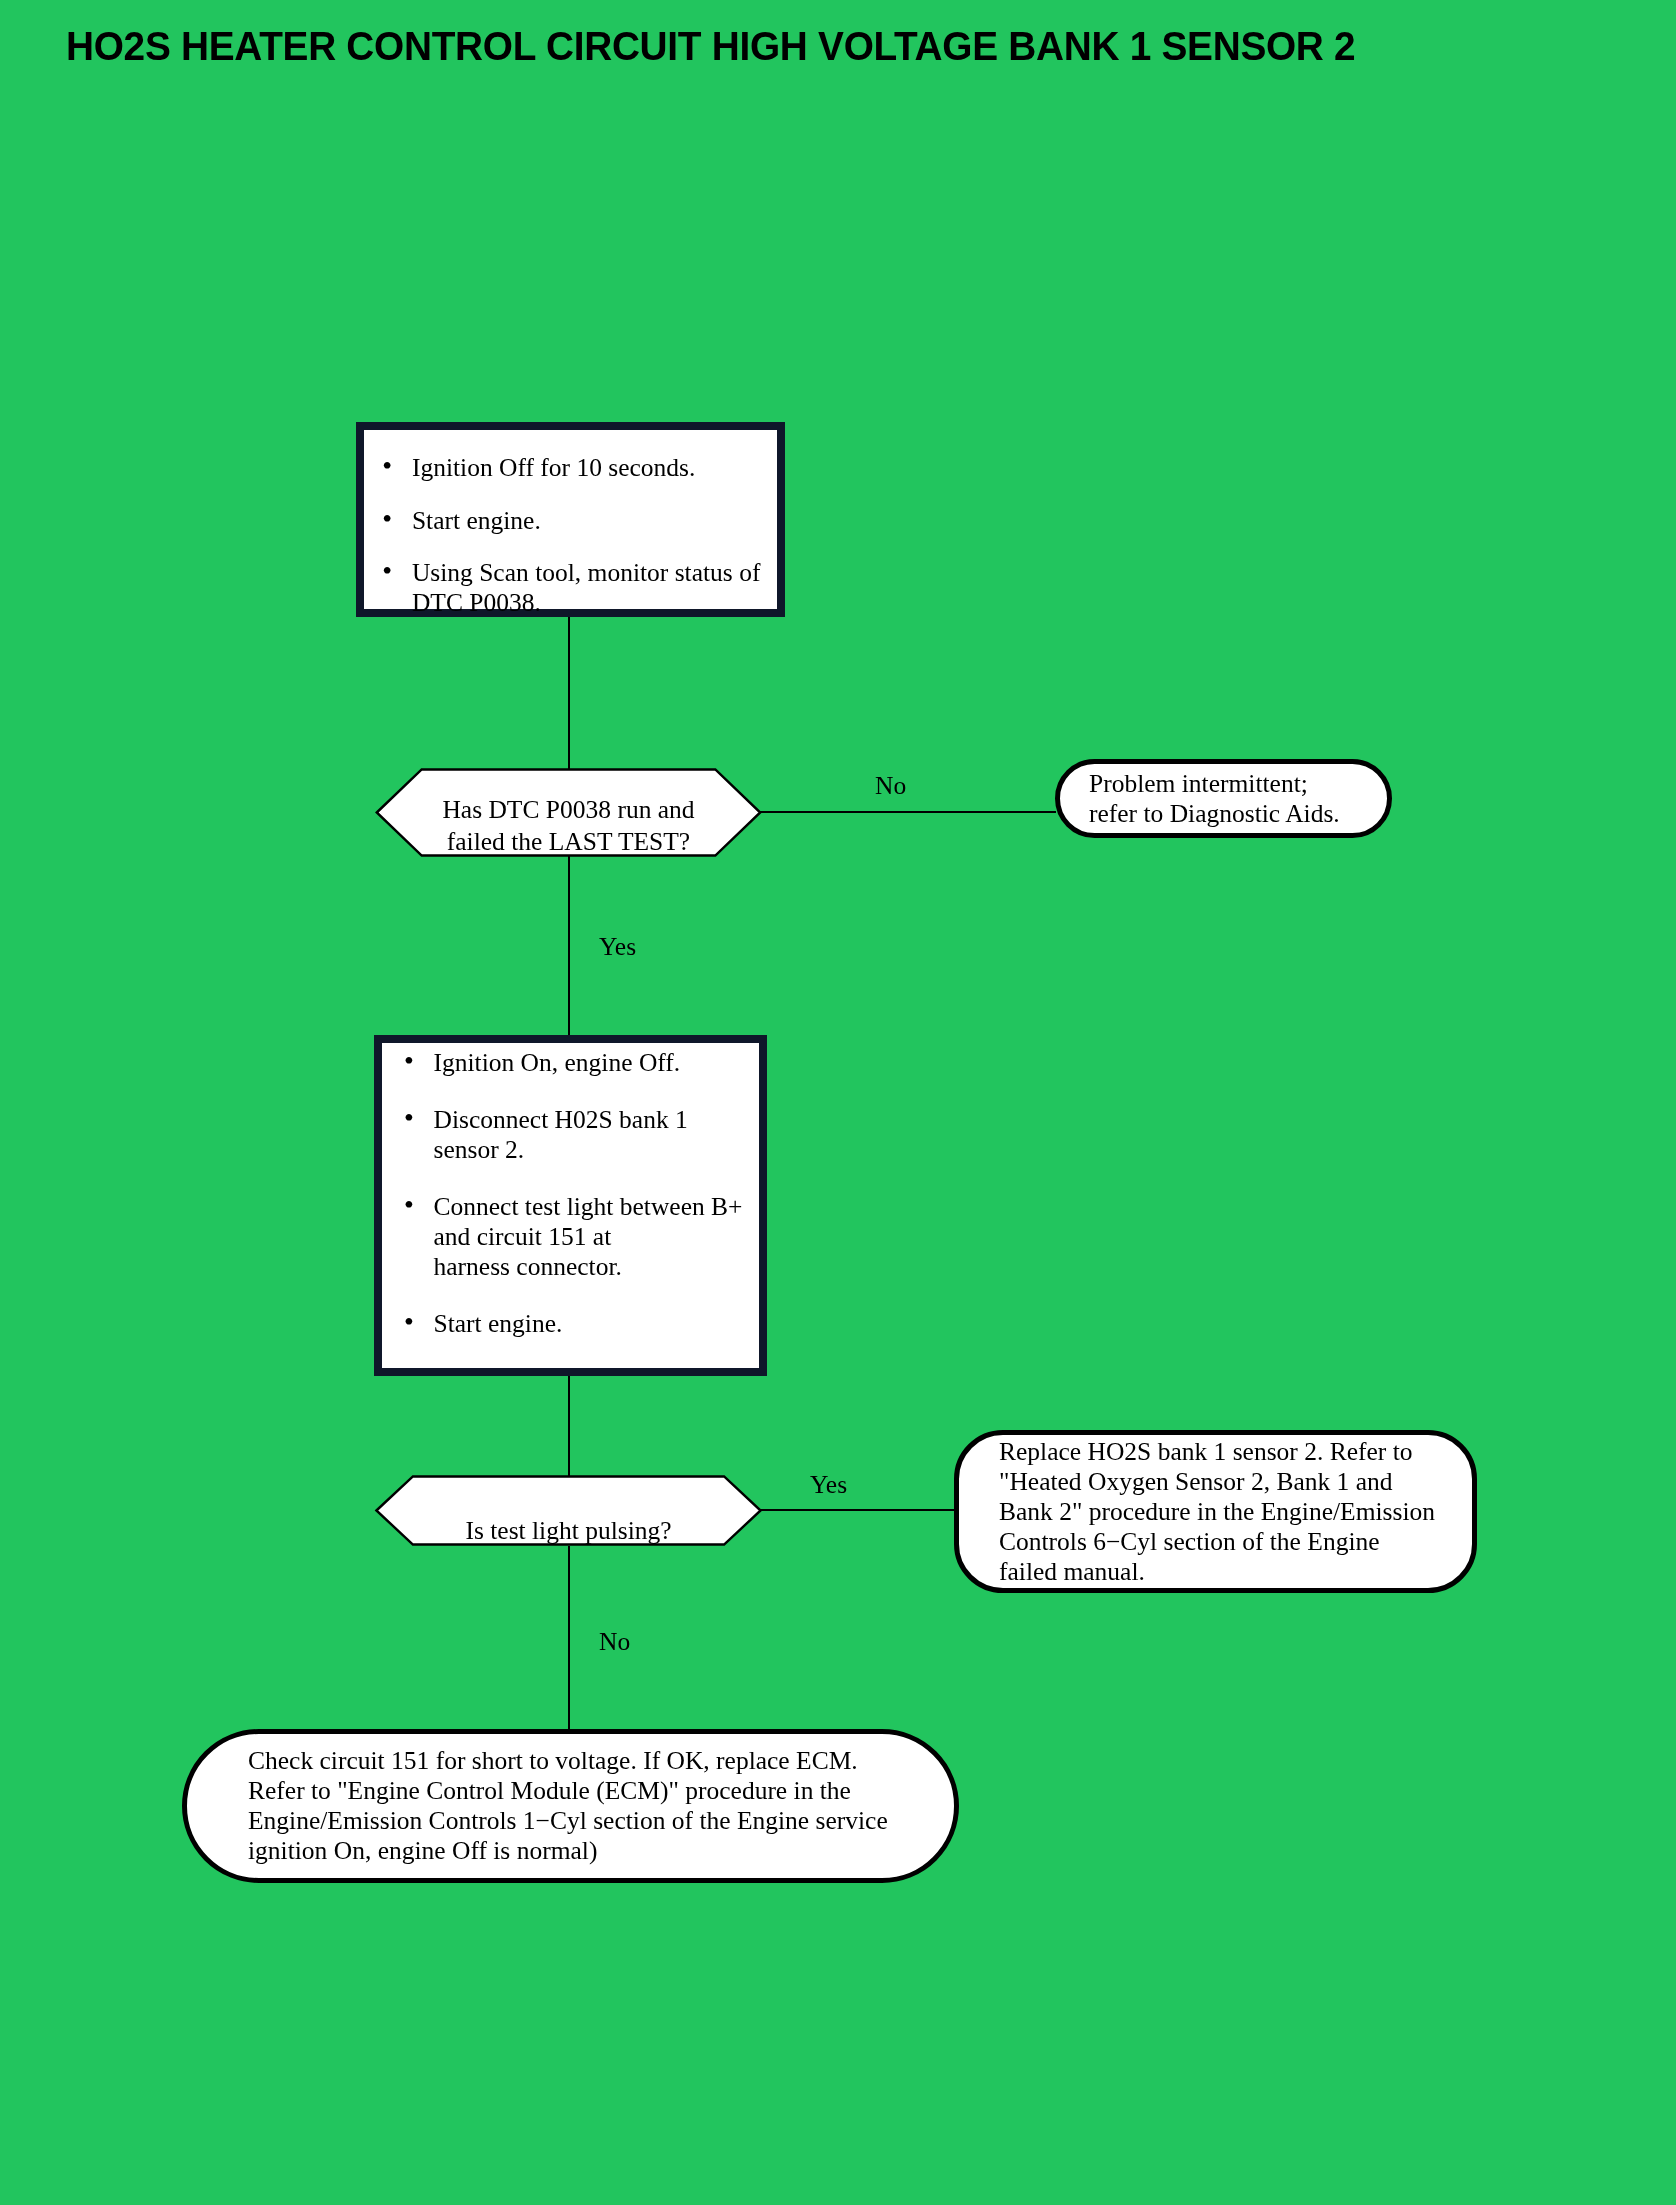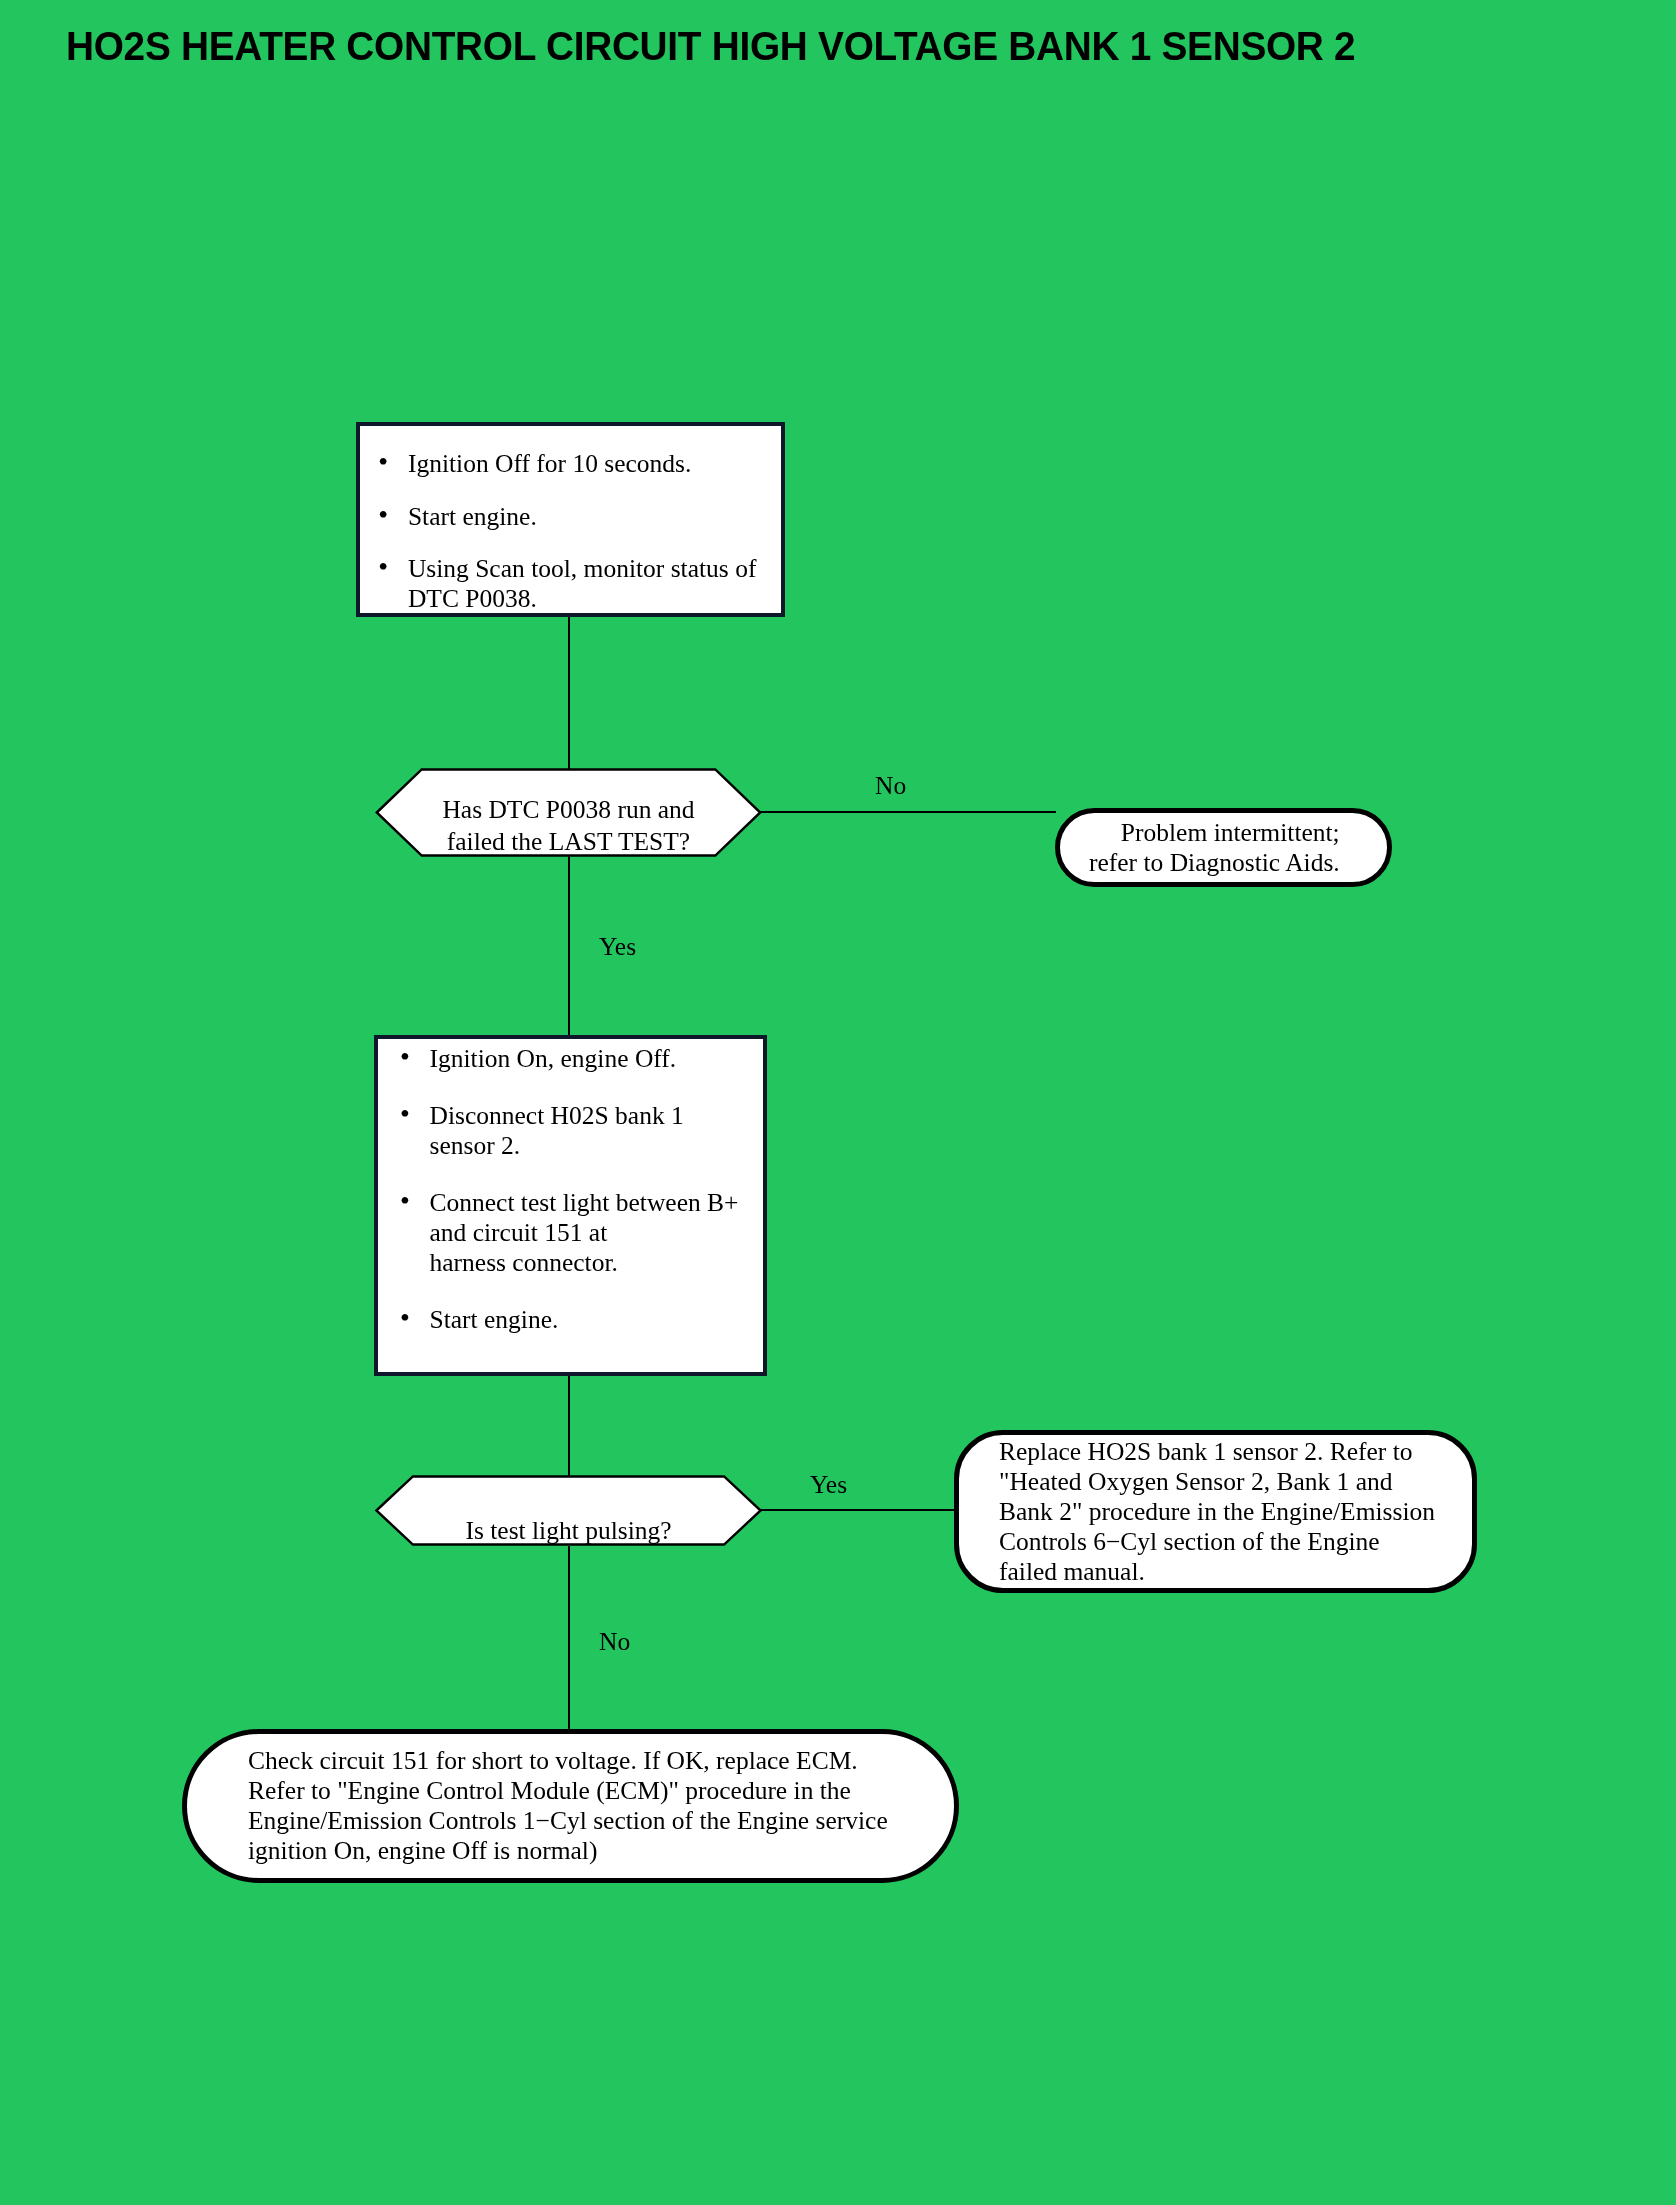--- a/index.html
+++ b/index.html
@@ -51,21 +51,21 @@
     position: absolute;
     font-size: 25.5px;
     line-height: 29px;
     white-space: nowrap;
   }
 
   
   .action-box {
     position: absolute;
     box-sizing: border-box;
-    border: 4px solid #0f172a;
+    border: 8px solid #0f172a;
     background: #ffffff;
   }
   .bullet-list {
     list-style: none;
     margin: 0;
     padding: 0;
   }
   .bullet-item {
     position: relative;
     padding-left: 43px;
@@ -162,21 +162,21 @@
     </svg>
     <div class="decision-text">
       <span class="line">Has DTC P0038 run and</span>
       <span class="line">failed the LAST TEST?</span>
     </div>
   </div>
 
   <div class="hline" style="left:760px; top:811px; width:296px;"></div>
   <div class="branch-label" style="left:875px; top:771px;">No</div>
 
-  <div class="terminal" style="left:1055px; top:808px; width:337px; height:79px; border-radius:40px; padding-left:29px; padding-right:22px;text-align:right;">
+  <div class="terminal" style="left:1055px; top:759px; width:337px; height:79px; border-radius:40px; padding-left:29px; padding-right:22px;">
     <div class="term-text">
       <span class="line">Problem intermittent;</span>
       <span class="line">refer to Diagnostic Aids.</span>
     </div>
   </div>
 
   <div class="vline" style="left:568px; top:856px; height:180px;"></div>
   <div class="branch-label" style="left:599px; top:932px;">Yes</div>
 
   <div class="action-box" style="left:374px; top:1035px; width:393px; height:341px;">

